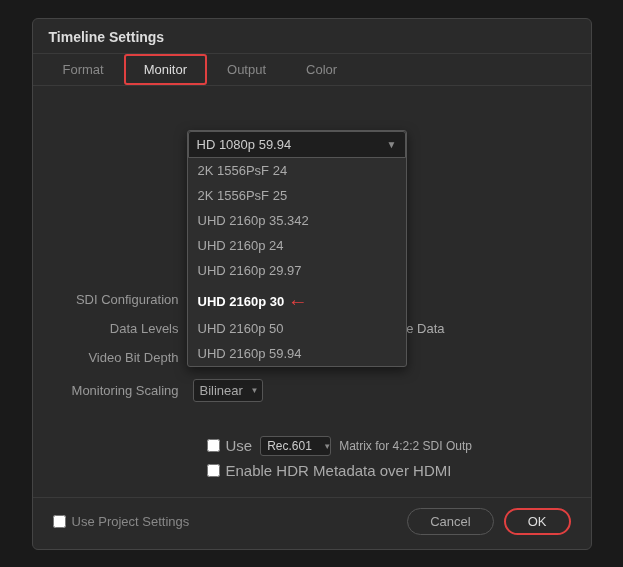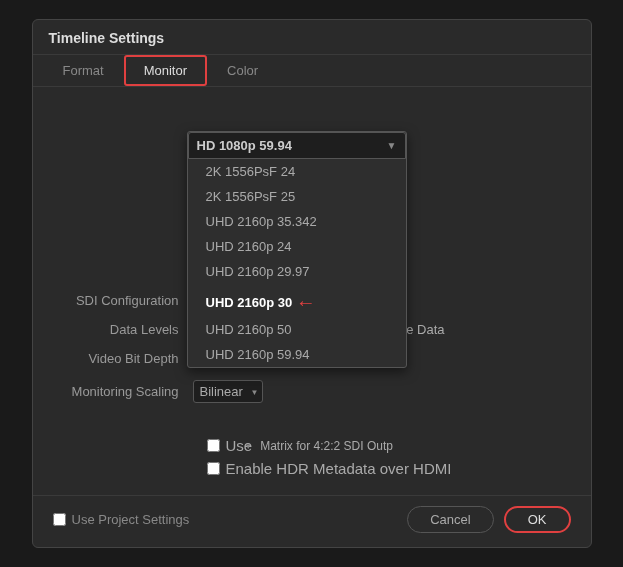--- a/index.html
+++ b/index.html
@@ -83,21 +83,20 @@
     }
     .dropdown-header {
       background: #1e1e1e;
       border: 1px solid #555;
       border-radius: 3px 3px 0 0;
       color: #ccc;
       padding: 5px 8px;
       display: flex;
       justify-content: space-between;
       align-items: center;
-      font-weight: bold;
     }
     .dropdown-header span.arrow {
       color: #888;
       font-size: 10px;
     }
     .dropdown-list {
       max-height: 230px;
       overflow-y: auto;
     }
     .dropdown-list::-webkit-scrollbar {
@@ -108,21 +107,20 @@
     }
     .dropdown-list::-webkit-scrollbar-thumb {
       background: #555;
       border-radius: 4px;
     }
     .dropdown-item {
       padding: 5px 10px;
       cursor: pointer;
       color: #aaa;
       font-size: 13px;
-      margin-left: 8px;
     }
     .dropdown-item.highlighted {
       color: #fff;
       font-weight: bold;
     }
     .red-arrow {
       color: #e04040;
       font-size: 20px;
       font-weight: bold;
     }
@@ -232,20 +230,21 @@
 <body>
 
 <div class="dialog">
   <div class="title-bar">
     <h1>Timeline Settings</h1>
   </div>
 
   <div class="tabs">
     <button class="tab">Format</button>
     <button class="tab active">Monitor</button>
+    <button class="tab">Output</button>
     <button class="tab">Color</button>
   </div>
 
   <div class="content-area">
 
     <div class="form-row">
       <div class="dropdown-container">
         <div class="dropdown-header">
           <span>HD 1080p 59.94</span>
           <span class="arrow">▼</span>
@@ -289,20 +288,24 @@
       </div>
     </div>
   </div>
 
   <div class="bottom-section">
 
     <div class="checkbox-row">
       <input type="checkbox" style="">
       <span class="checkbox-label">Use</span>
       <div class="inline-select-wrapper" style="margin: 0 4px;">
+        <select class="rec-select">
+          <option>Rec.601</option>
+          <option>Rec.709</option>
+        </select>
         <span class="inline-arrow">▼</span>
       </div>
       <span class="matrix-text">Matrix for 4:2:2 SDI Outp</span>
     </div>
 
     <div class="checkbox-row">
       <input type="checkbox" style="">
       <span class="checkbox-label">Enable HDR Metadata over HDMI</span>
     </div>
   </div>

